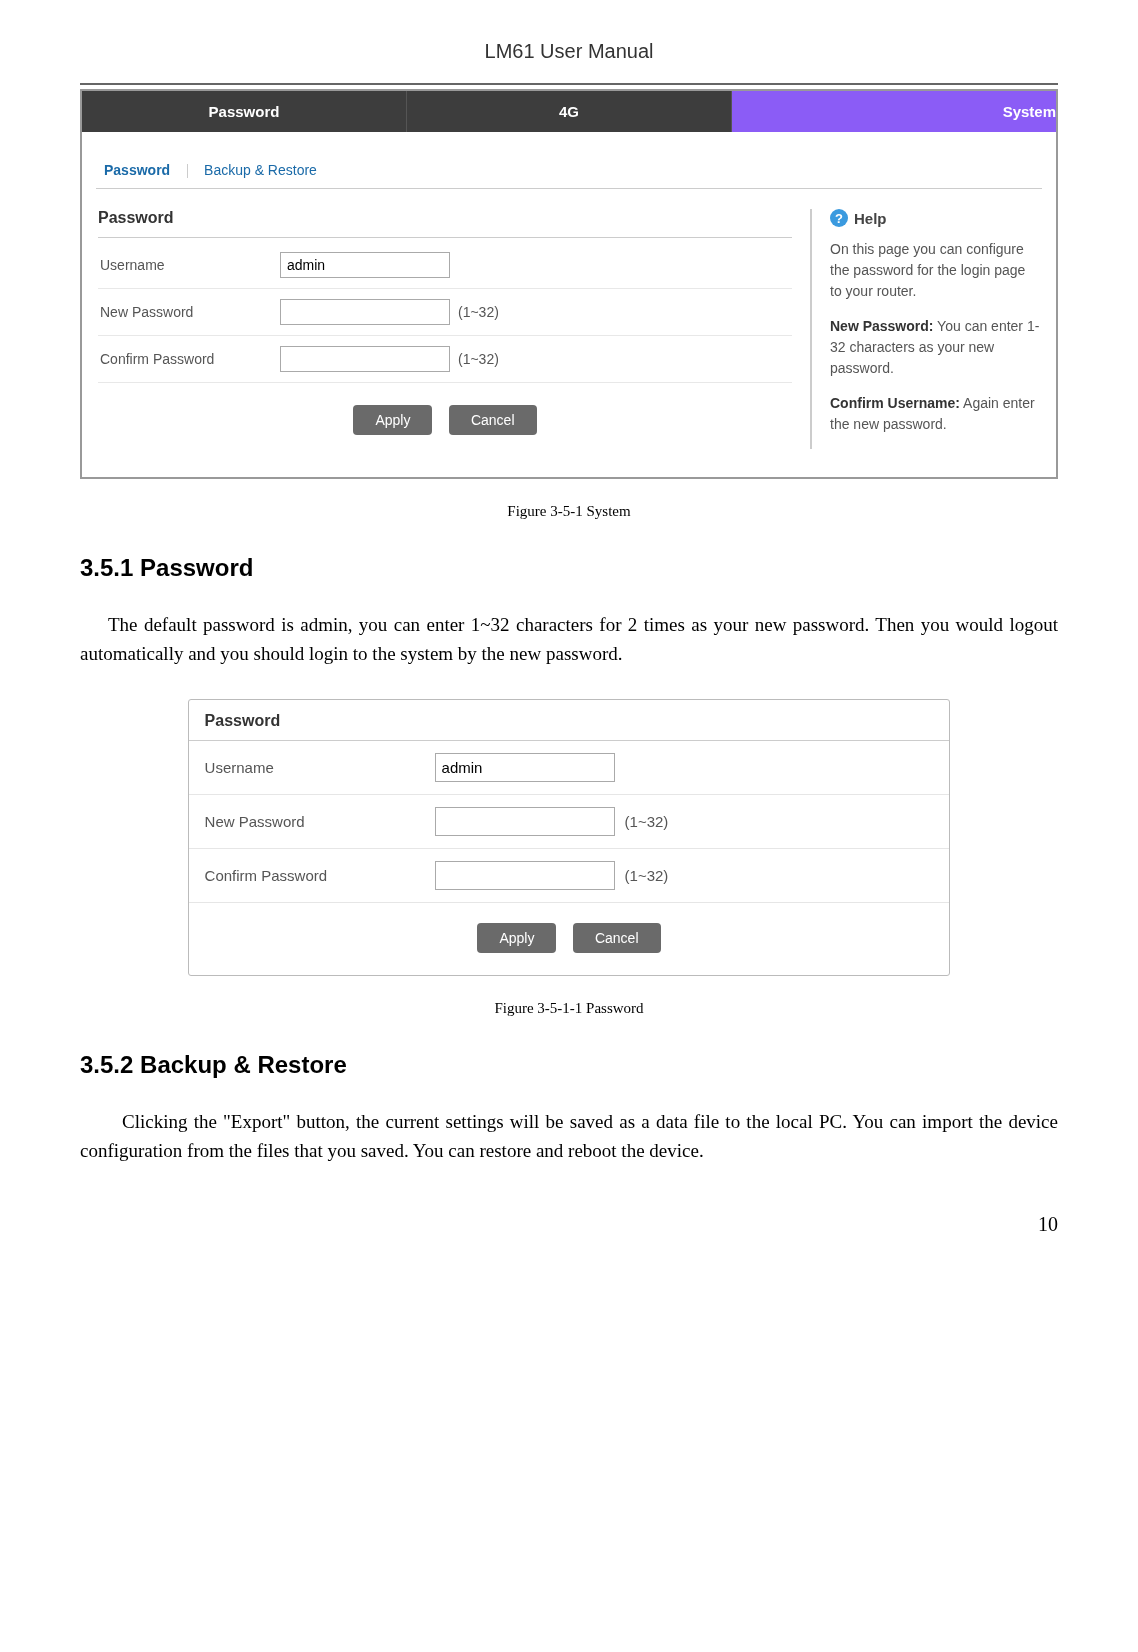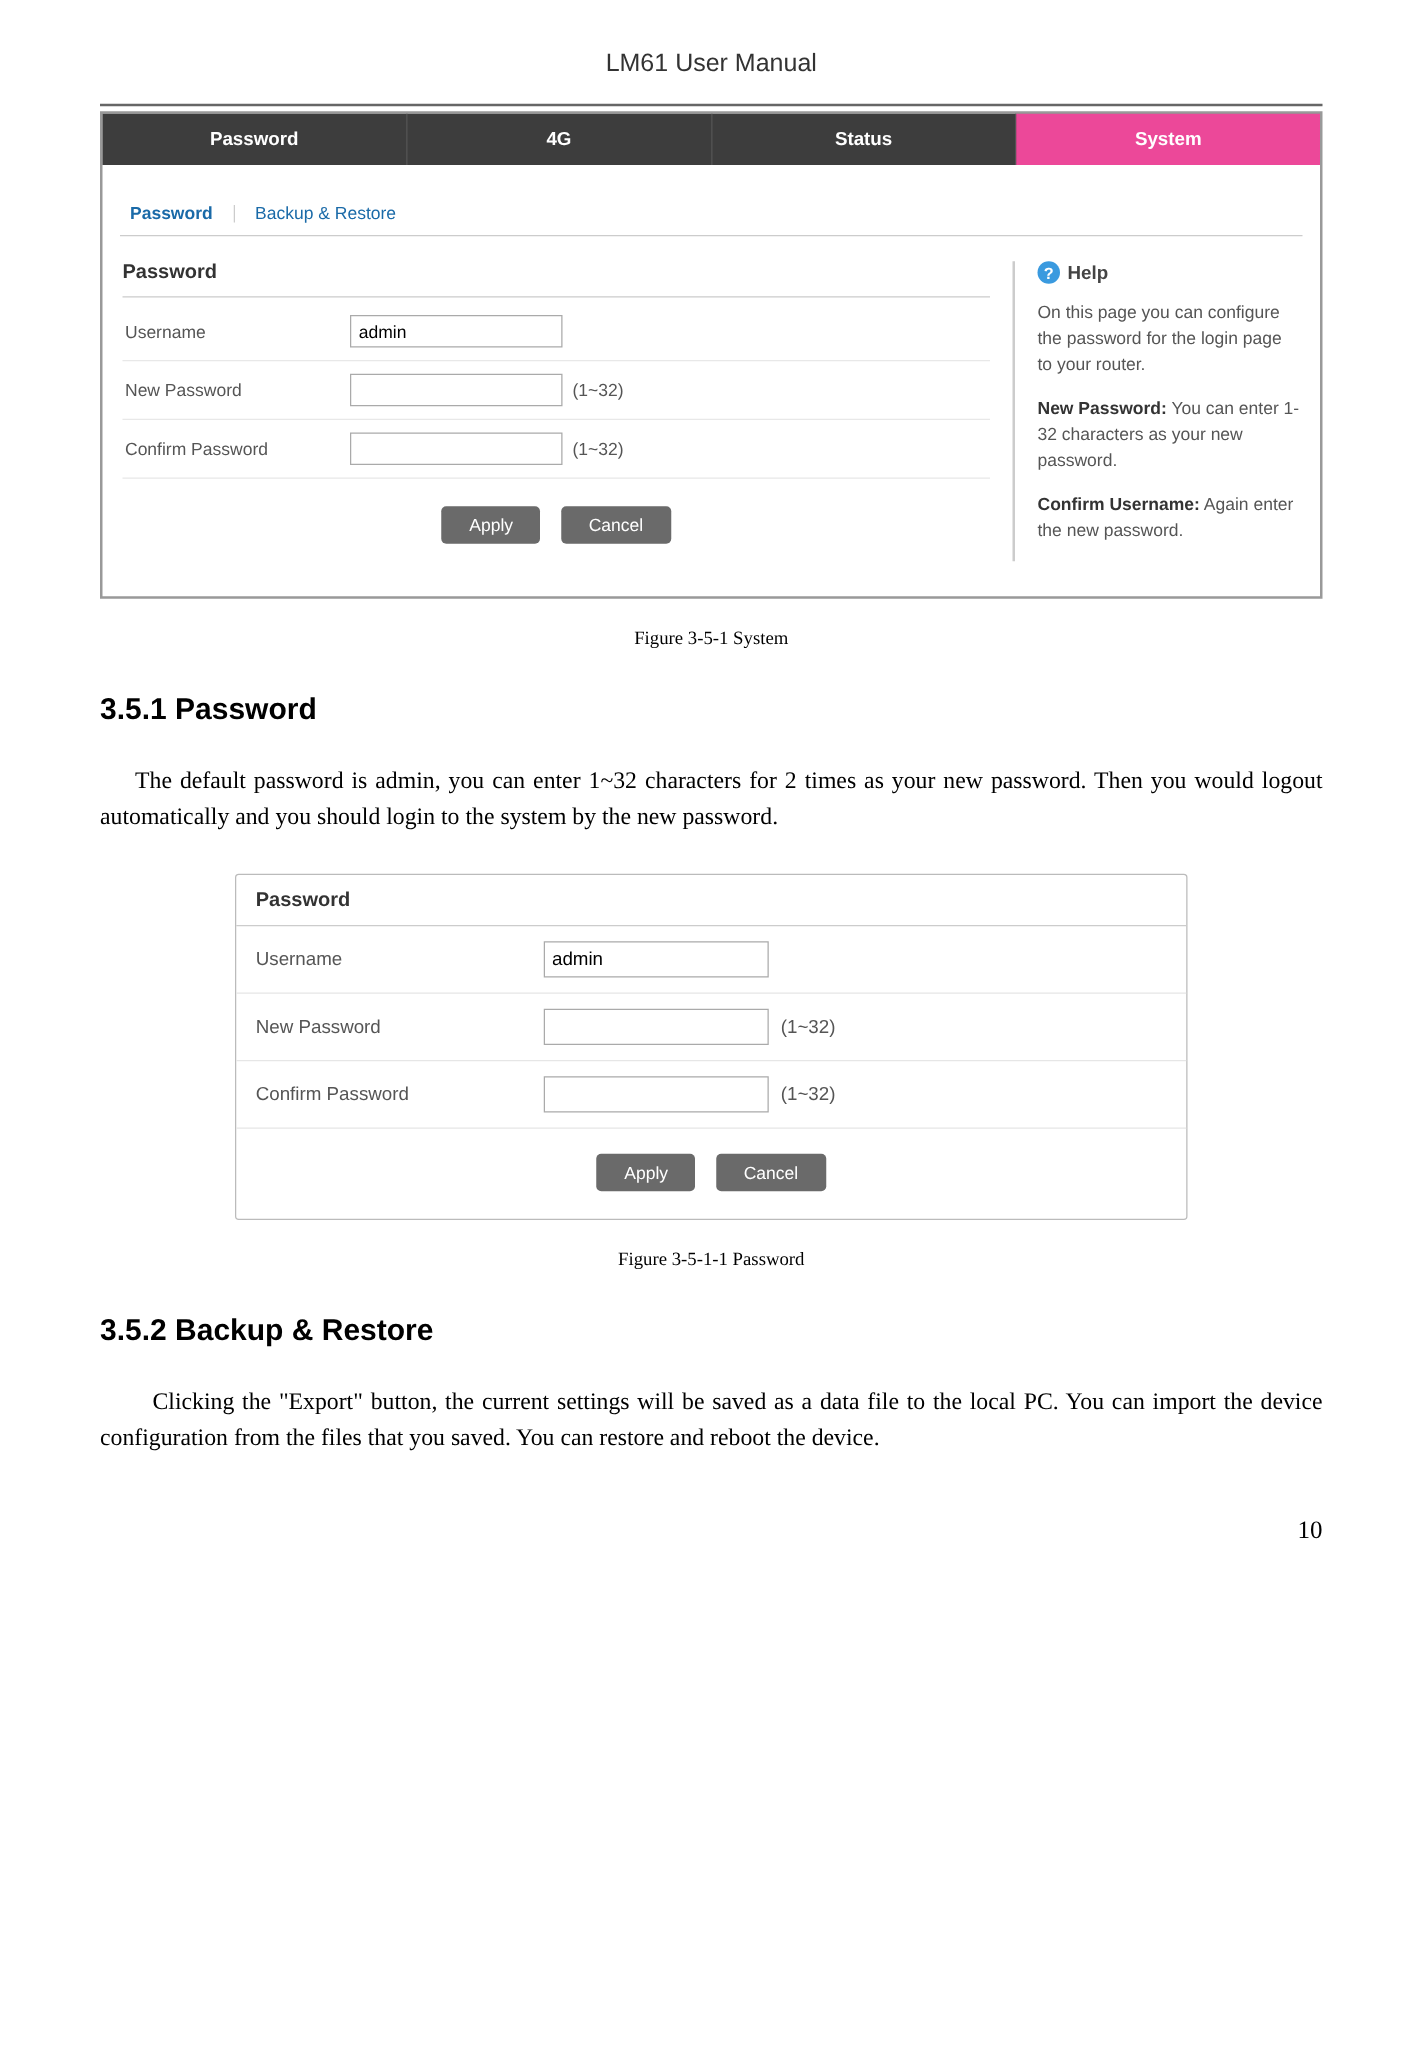--- a/index.html
+++ b/index.html
@@ -30,21 +30,22 @@
   .nav-item {
     flex: 1;
     text-align: center;
     padding: 12px 0;
     font-weight: bold;
     color: #fff;
     font-size: 15px;
     border-right: 1px solid #555;
   }
   .nav-item.active {
-    background: #ec4899;
+    background: #8b5cf6;
+    text-align: right;
   }
   .nav-item:last-child { border-right: none; }
   .sub-tabs {
     padding: 26px 14px 0 14px;
   }
   .sub-tab {
     display: inline-block;
     padding: 4px 8px;
     font-size: 14px;
     color: #1a6aa8;
@@ -205,21 +206,20 @@
 </style>
 </head>
 <body>
 
 <div class="doc-header">LM61 User Manual</div>
 
 <div class="screenshot-container">
   <div class="nav-bar">
     <div class="nav-item">Password</div>
     <div class="nav-item">4G</div>
-    <div class="nav-item">Status</div>
     <div class="nav-item active">System</div>
   </div>
 
   <div class="sub-tabs">
     <span class="sub-tab active">Password</span>
     <span class="sub-tab-sep"></span>
     <span class="sub-tab">Backup &amp; Restore</span>
     <div class="sub-tabs-divider"></div>
   </div>
 

